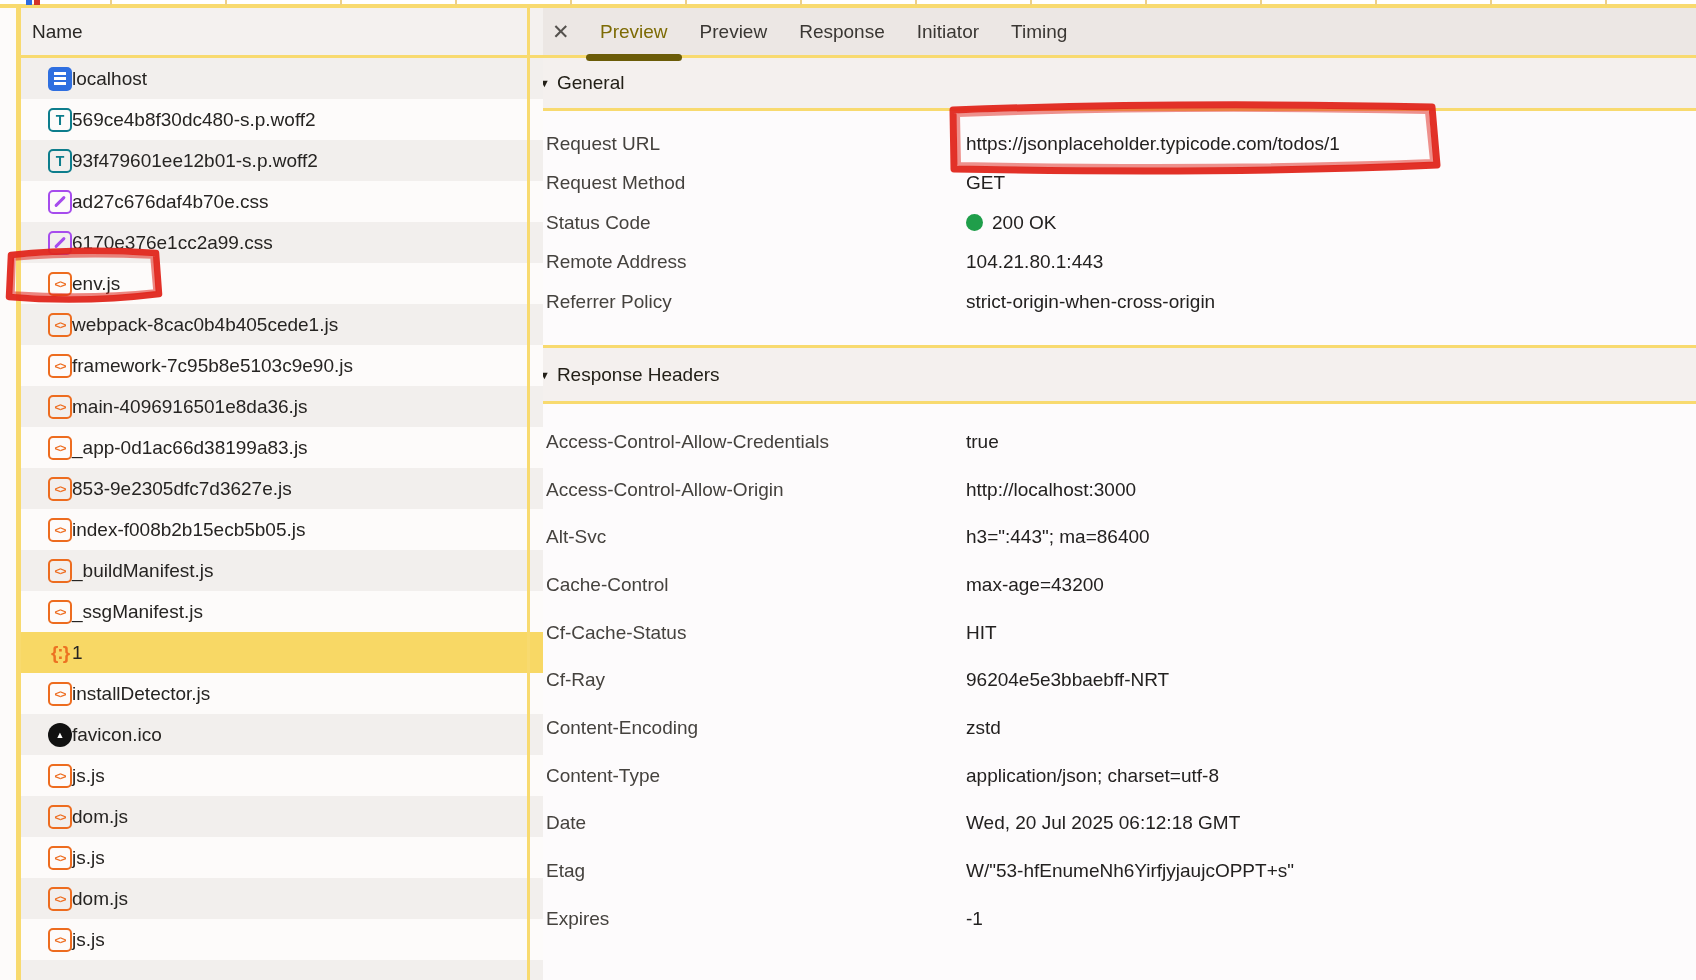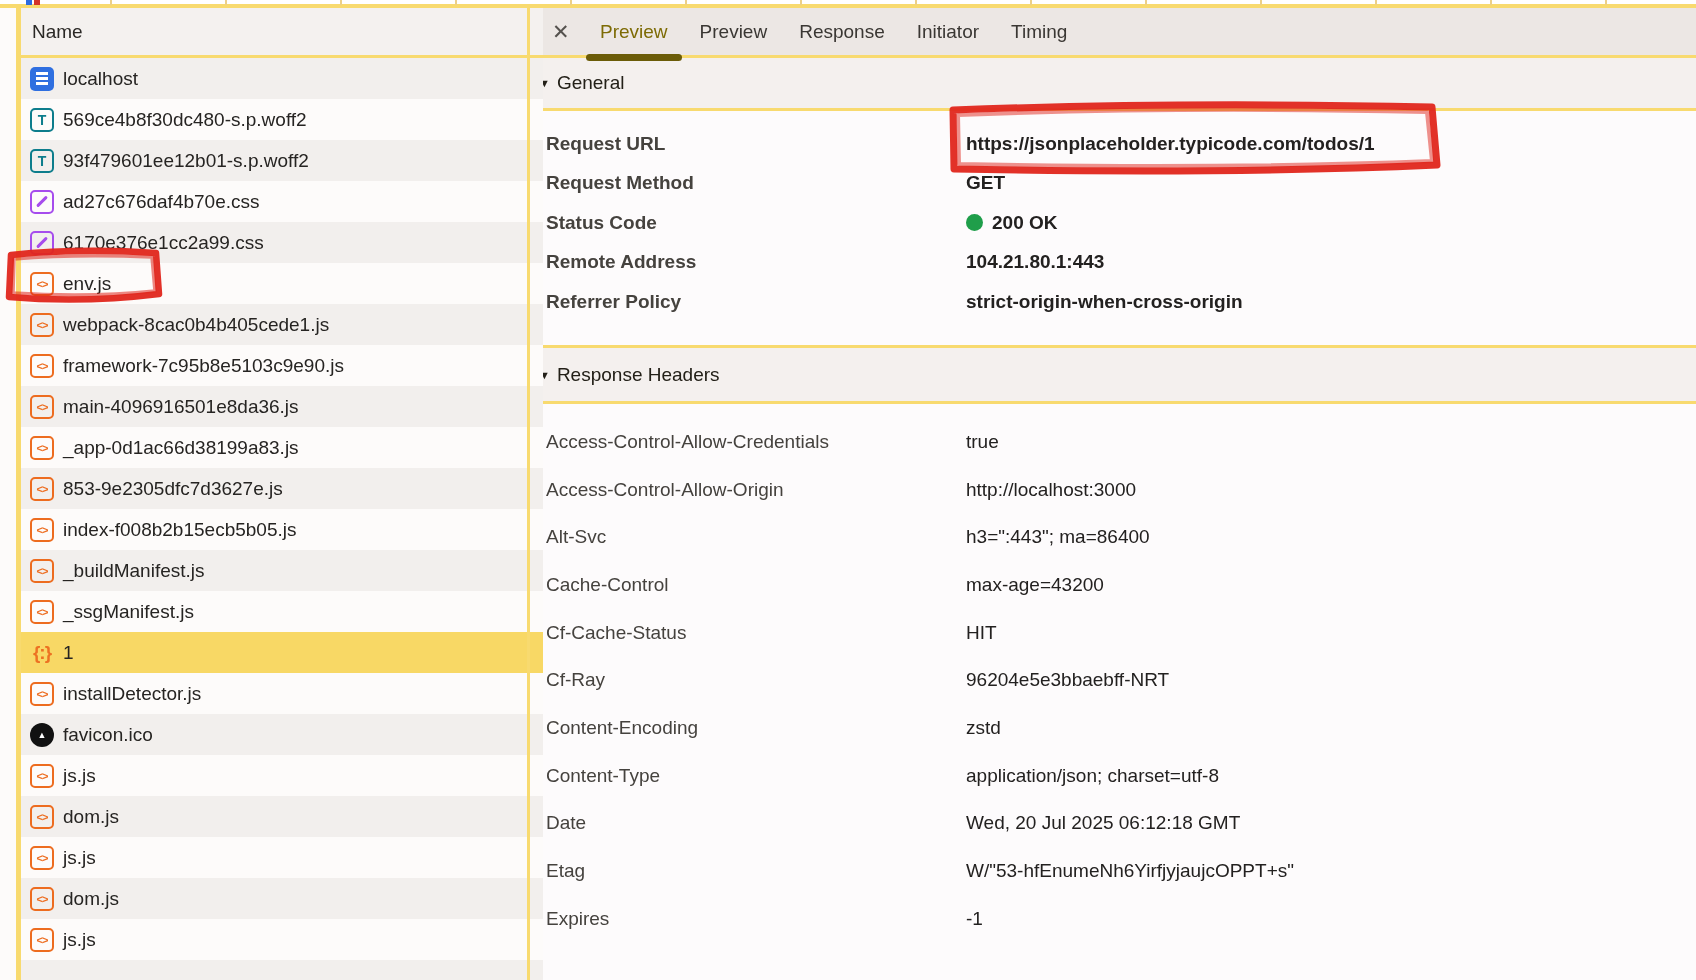--- a/index.html
+++ b/index.html
@@ -13,21 +13,21 @@
   .top-strip{position:absolute;left:0;top:0;width:1696px;height:8px;background:#ffffff;z-index:3;}
   .top-strip .yline{position:absolute;left:0;top:4px;width:1696px;height:4px;background:#f8da6f;}
   .top-strip .tick{position:absolute;top:0;width:2px;height:5px;background:#ecd089;}
   .top-strip .mark{position:absolute;top:0;height:5px;width:6px;}
   
   .left-panel{position:absolute;left:16px;top:8px;width:527px;height:972px;background:#fdfbfa;
     border-left:5px solid #f8da6f;box-sizing:border-box;z-index:1;}
   .name-header{height:47px;background:#f4f1ef;border-bottom:3px solid #f8da6f;
     display:flex;align-items:center;padding-left:11px;font-size:19px;color:#2a2825;}
   .file-list{position:relative;}
-  .frow{height:41px;display:flex;align-items:center;gap:9px;padding-left:9px;
+  .frow{height:41px;display:flex;align-items:center;padding-left:27px;
     font-size:19px;color:#262422;white-space:nowrap;overflow:hidden;}
   .frow.odd{background:#f2efed;}
   .frow.even{background:#fdfbfa;}
   .frow.selected{background:#f8d865 !important;}
   .row-filler{height:20px;background:#f2efed;}
   
   .ico{width:24px;height:24px;flex:0 0 24px;display:flex;align-items:center;justify-content:center;box-sizing:border-box;}
   .ico-box{border-radius:5px;border:2.5px solid;font-weight:700;}
   .ico-doc{background:#2f6fe0;border-radius:5px;}
   .ico-doc .lines{width:12px;height:2.5px;background:#fff;box-shadow:0 5px 0 #fff,0 10px 0 #fff;margin-bottom:10px;}
@@ -45,21 +45,21 @@
     display:flex;align-items:center;font-size:19px;color:#3a3733;}
   .close-btn{margin-left:22px;width:32px;font-size:21px;color:#55524e;font-weight:400;cursor:default;}
   .tab{position:relative;margin:0 14px;padding:0 2px;height:47px;display:flex;align-items:center;}
   .tab:first-of-type{margin-left:26px;}
   .tab.active{color:#7d6b05;font-weight:500;}
   .tab.active .underline{position:absolute;left:-12px;right:-12px;bottom:-6px;height:7px;
     background:#6b5c08;border-radius:4px;}
   .sec-header{background:#f4f0ee;display:flex;align-items:center;font-size:19px;color:#232018;}
   .sec-header .arrow{font-size:11px;margin:0 7px 0 9px;color:#232018;}
   .sec-general-header{height:50px;border-bottom:3px solid #f8da6f;}
-  .sec-general-rows{padding-top:13px;background:#fdfbfc;height:208px;font-weight:bold;}
+  .sec-general-rows{padding-top:13px;background:#fdfbfc;height:208px;}
   .sec-response-header{margin-top:13px;height:53px;border-top:3px solid #f8da6f;border-bottom:3px solid #f8da6f;}
   .sec-response-rows{padding-top:14px;background:#fdfbfc;}
   .hdr-row{display:flex;align-items:center;font-size:19px;}
   .sec-general-rows .hdr-row{height:39.5px;}
   .sec-response-rows .hdr-row{height:47.7px;}
   .hdr-label{width:436px;flex:0 0 436px;padding-left:16px;color:#45423e;box-sizing:border-box;}
   .hdr-value{color:#232120;display:flex;align-items:center;white-space:nowrap;}
   .status-dot{width:17px;height:17px;border-radius:50%;display:inline-block;margin-right:9px;}
   
   .annotations{position:absolute;left:0;top:0;width:1696px;height:980px;pointer-events:none;z-index:5;}

